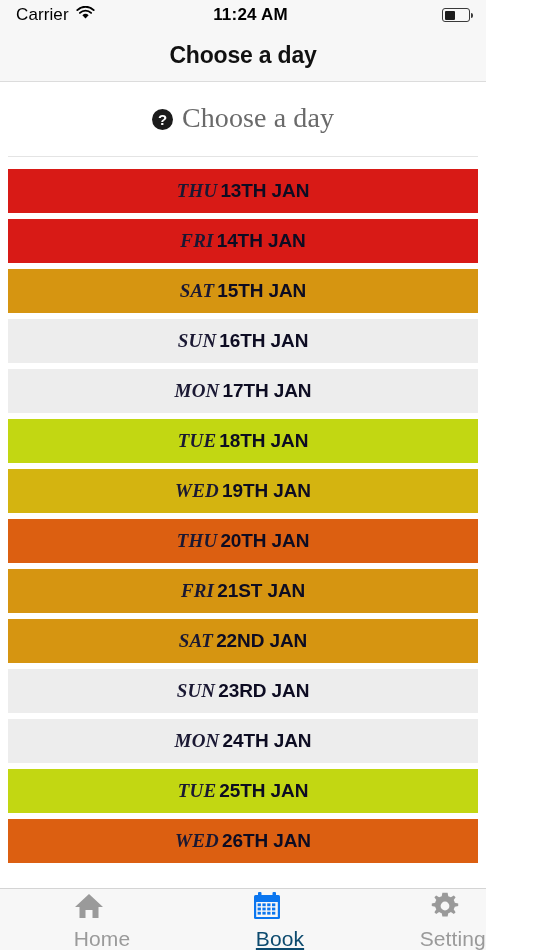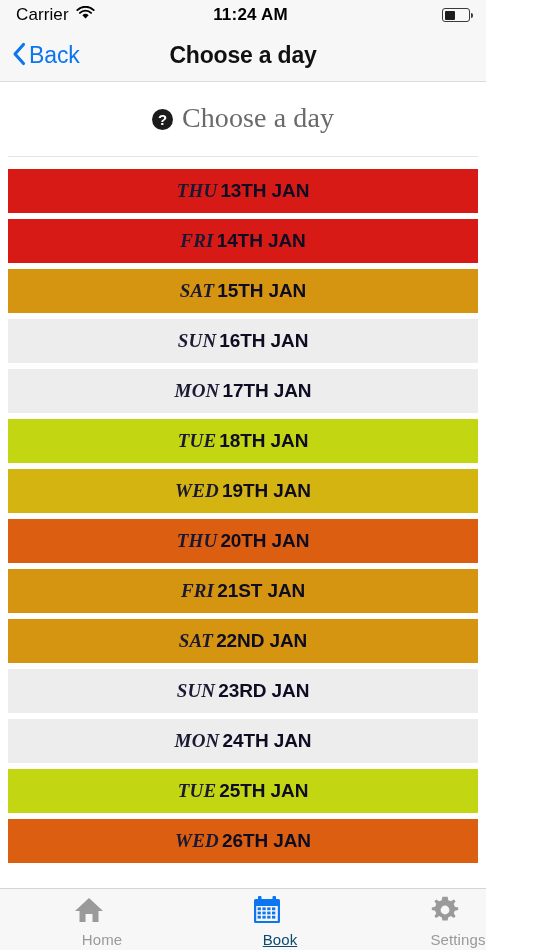--- a/index.html
+++ b/index.html
@@ -215,21 +215,21 @@
     display: flex;
     flex-direction: column;
     align-items: center;
     justify-content: center;
     gap: 3px;
     cursor: pointer;
     padding-top: 4px;
     box-sizing: border-box;
   }
   .tab-label {
-    font-size: 15px;
+    font-size: 21px;
     color: #9a9a9a;
     letter-spacing: 0.1px;
     margin-left: 26px;
   }
   .tab-item.active .tab-label { color: #0c4a6e; text-decoration: underline; }
   .tab-icon { display: block; }
 </style>
 </head>
 <body>
 
@@ -248,28 +248,20 @@
     </div>
     <div class="status-time">11:24 AM</div>
     <div class="status-right">
       <div class="battery">
         <div class="battery-fill" style="width:45%"></div>
       </div>
     </div>
   </div>
 
   <div class="nav-bar">
-    <div class="nav-back">
-      <span>
-        <svg width="14" height="24" viewBox="0 0 14 24">
-          <path d="M11.5 2.5 L3 12 L11.5 21.5" stroke="#0b76ef" stroke-width="3.1" fill="none" stroke-linecap="round" stroke-linejoin="round"></path>
-        </svg>
-      </span>
-      <span class="nav-back-label">Back</span>
-    </div>
     <div class="nav-title">Choose a day</div>
   </div>
 
   <div class="page-header">
     <div class="page-heading-row">
       <span class="help-icon">?</span>
       <span class="page-heading-text">Choose a day</span>
     </div>
     <div class="header-divider"></div>
   </div>

